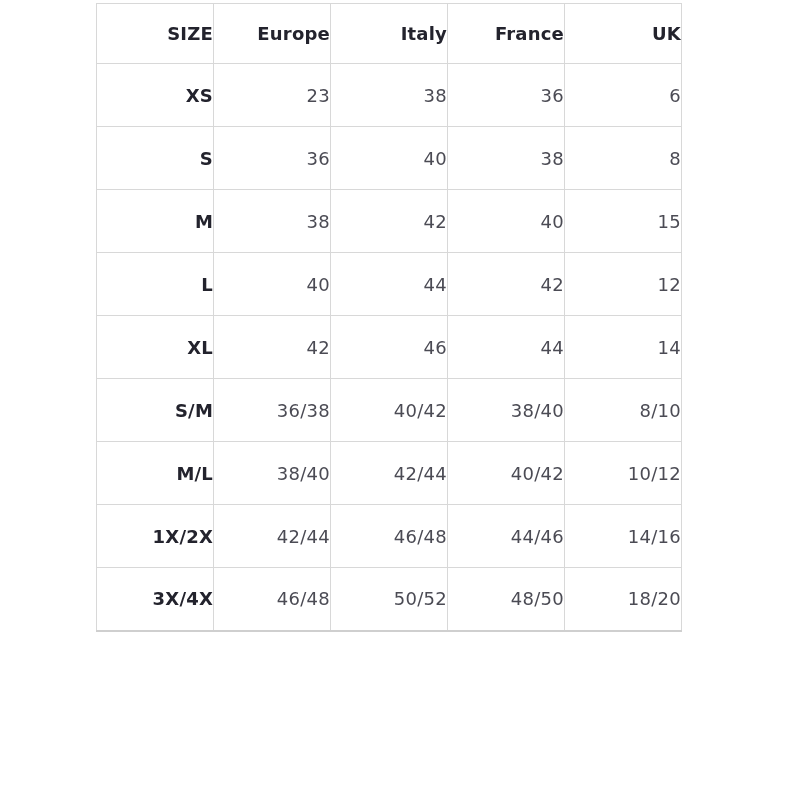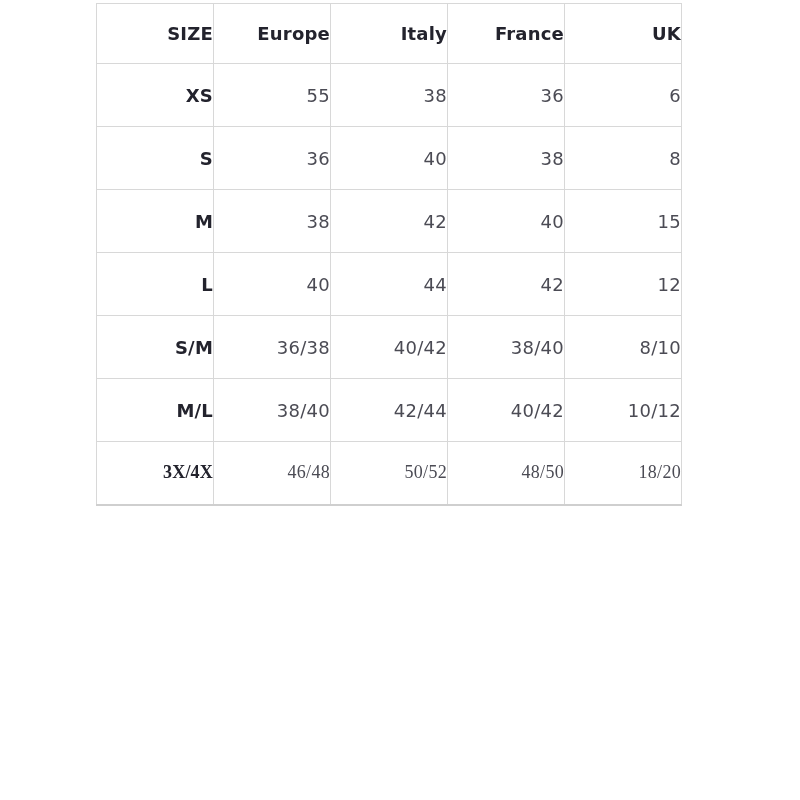--- a/index.html
+++ b/index.html
@@ -41,21 +41,20 @@
     letter-spacing: 0.2px;
   }
   td {
     font-weight: 400;
     color: var(--value, #4b4b54);
     letter-spacing: 0.3px;
   }
   tbody tr:last-child td,
   tbody tr:last-child th {
     border-bottom: 2px solid #cfcfcf;
-    font-family: Liberation Serif, serif;
   }
   .table-gap { height: 35px; }
 </style>
 </head>
 <body>
 
 <div class="chart-wrap">
 
   <table>
     <thead>
@@ -63,21 +62,21 @@
         <th>SIZE</th>
         <th>Europe</th>
         <th>Italy</th>
         <th>France</th>
         <th>UK</th>
       </tr>
     </thead>
     <tbody>
       <tr>
         <th>XS</th>
-        <td>55</td>
+        <td>23</td>
         <td>38</td>
         <td>36</td>
         <td>6</td>
       </tr>
       <tr>
         <th>S</th>
         <td>36</td>
         <td>40</td>
         <td>38</td>
         <td>8</td>
@@ -90,32 +89,46 @@
         <td>15</td>
       </tr>
       <tr>
         <th>L</th>
         <td>40</td>
         <td>44</td>
         <td>42</td>
         <td>12</td>
       </tr>
       <tr>
+        <th>XL</th>
+        <td>42</td>
+        <td>46</td>
+        <td>44</td>
+        <td>14</td>
+      </tr>
+      <tr>
         <th>S/M</th>
         <td>36/38</td>
         <td>40/42</td>
         <td>38/40</td>
         <td>8/10</td>
       </tr>
       <tr>
         <th>M/L</th>
         <td>38/40</td>
         <td>42/44</td>
         <td>40/42</td>
         <td>10/12</td>
+      </tr>
+      <tr>
+        <th>1X/2X</th>
+        <td>42/44</td>
+        <td>46/48</td>
+        <td>44/46</td>
+        <td>14/16</td>
       </tr>
       <tr>
         <th>3X/4X</th>
         <td>46/48</td>
         <td>50/52</td>
         <td>48/50</td>
         <td>18/20</td>
       </tr>
     </tbody>
   </table>

